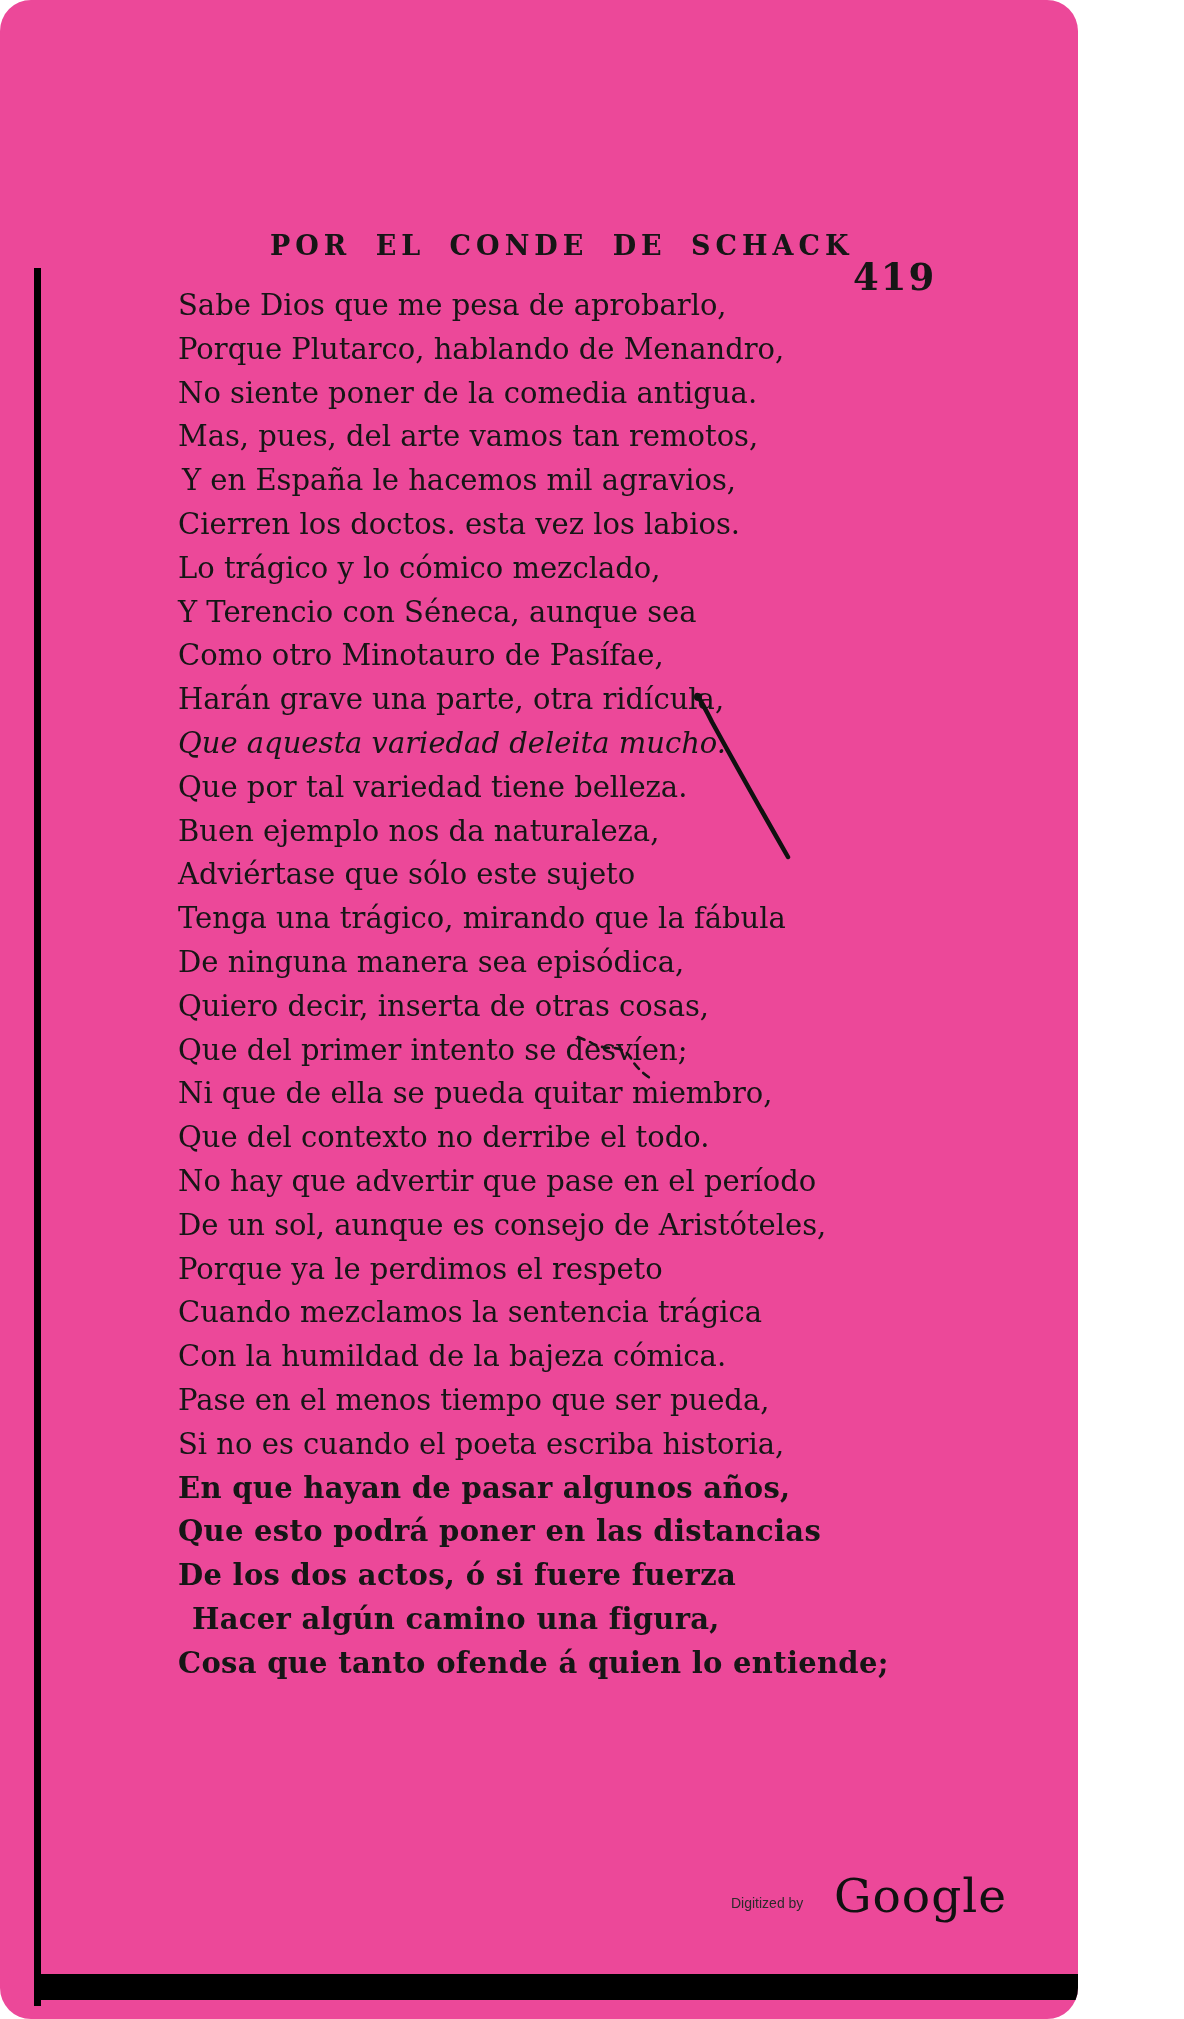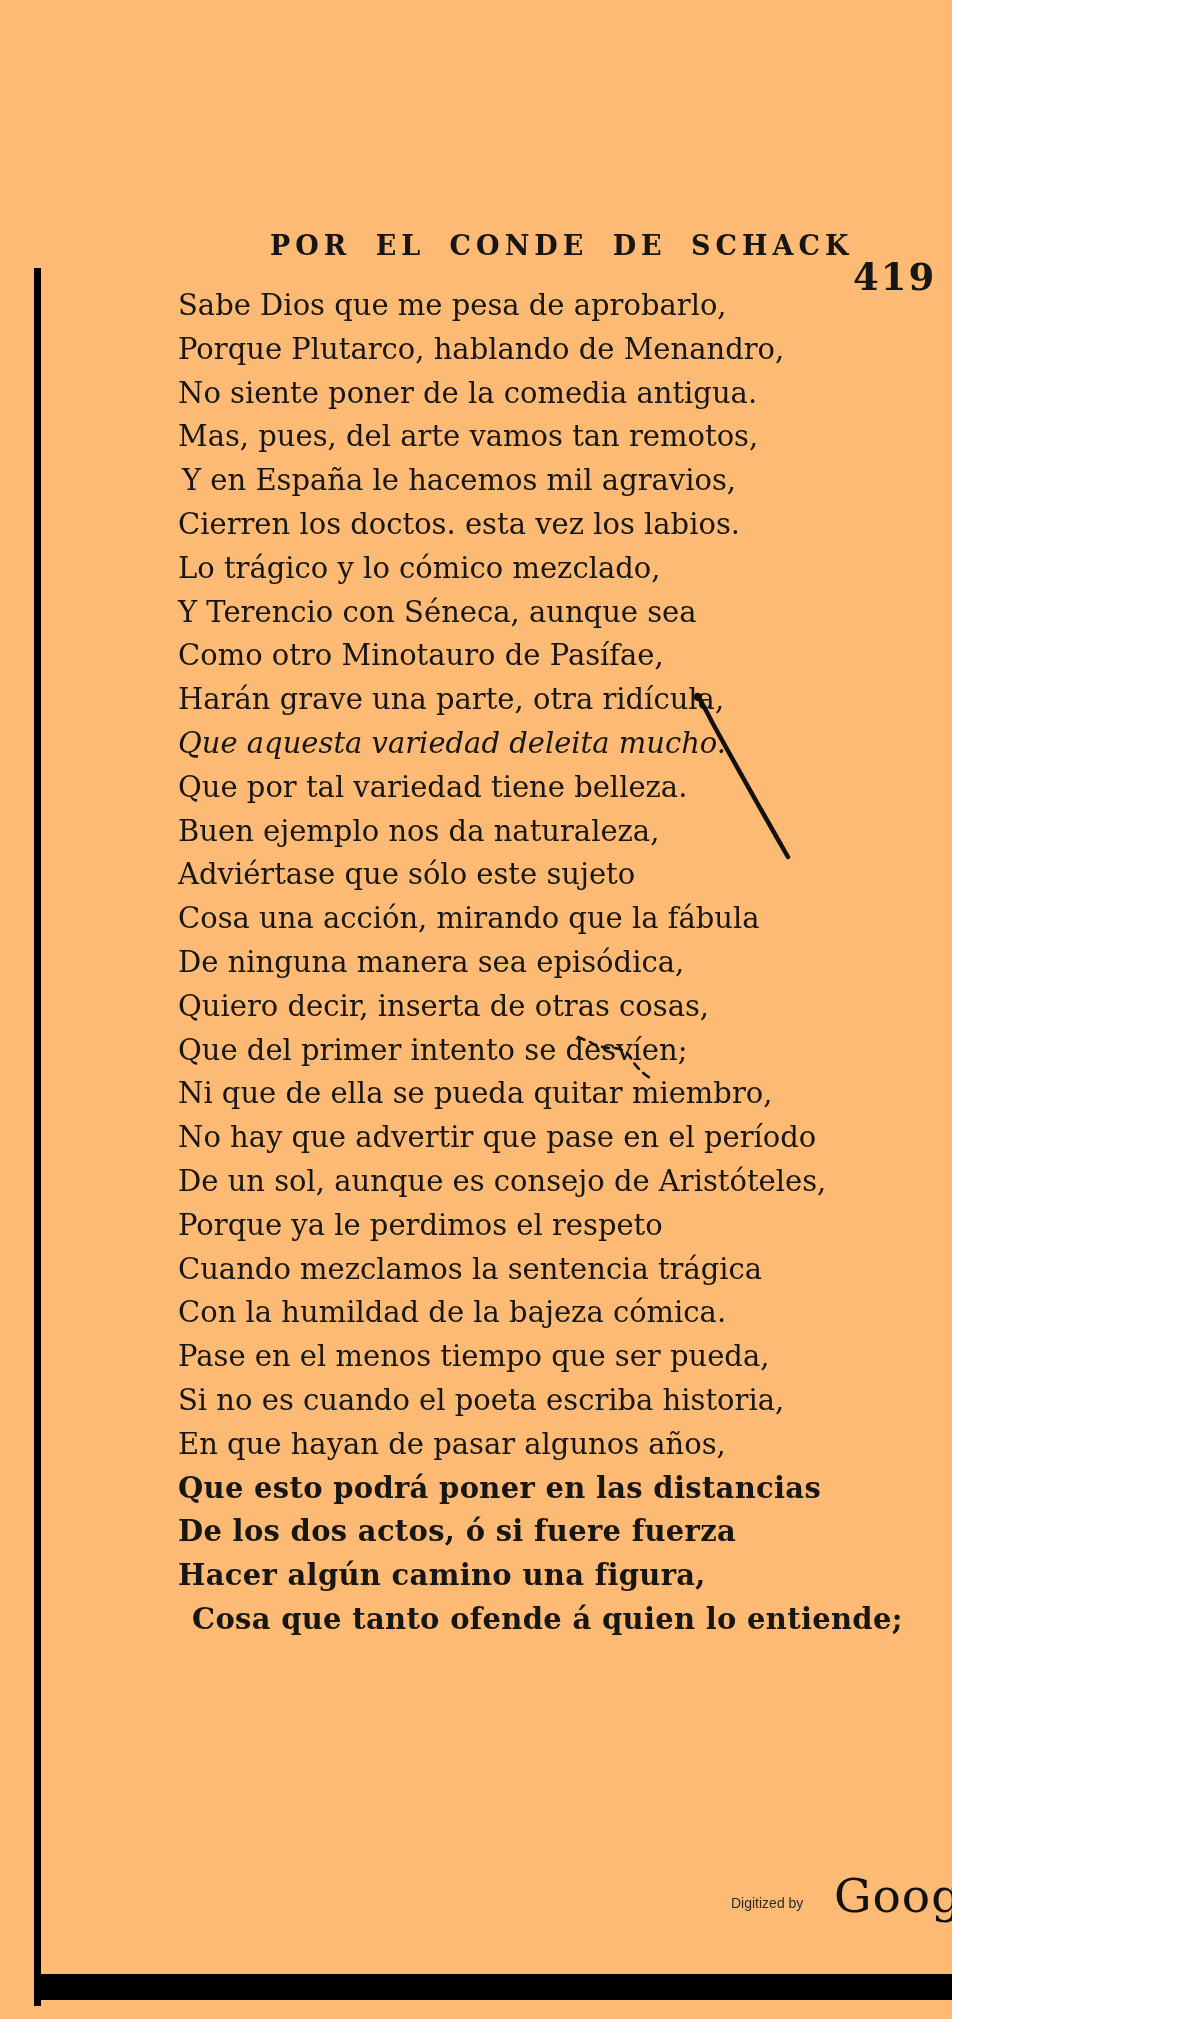--- a/index.html
+++ b/index.html
@@ -2,26 +2,27 @@
 <html><head>
 <meta charset="utf-8">
 <style>
   html, body {
     margin: 0;
     padding: 0;
     background: #ffffff;
   }
   .page {
     position: relative;
-    width: 952px;
+    width: 1078px;
     height: 2019px;
-    background: #fdba74;
+    background: #ec4899;
     overflow: hidden;
     font-family: "DejaVu Serif", serif;
     color: #161616;
+    border-radius: 31px;
   }
   
   .border-left {
     position: absolute;
     left: 34px; top: 268px;
     width: 7px; height: 1738px;
     background: #000;
   }
   .border-right {
     position: absolute;
@@ -112,25 +113,26 @@
       <div class="poem-line">Y en España le hacemos mil agravios,</div>
       <div class="poem-line">Cierren los doctos. esta vez los labios.</div>
       <div class="poem-line">Lo trágico y lo cómico mezclado,</div>
       <div class="poem-line">Y Terencio con Séneca, aunque sea</div>
       <div class="poem-line">Como otro Minotauro de Pasífae,</div>
       <div class="poem-line">Harán grave una parte, otra ridícula,</div>
       <div class="poem-line">Que aquesta variedad deleita mucho.</div>
       <div class="poem-line">Que por tal variedad tiene belleza.</div>
       <div class="poem-line">Buen ejemplo nos da naturaleza,</div>
       <div class="poem-line">Adviértase que sólo este sujeto</div>
-      <div class="poem-line">Cosa una acción, mirando que la fábula</div>
+      <div class="poem-line">Tenga una trágico, mirando que la fábula</div>
       <div class="poem-line">De ninguna manera sea episódica,</div>
       <div class="poem-line">Quiero decir, inserta de otras cosas,</div>
       <div class="poem-line">Que del primer intento se desvíen;</div>
       <div class="poem-line">Ni que de ella se pueda quitar miembro,</div>
+      <div class="poem-line">Que del contexto no derribe el todo.</div>
       <div class="poem-line">No hay que advertir que pase en el período</div>
       <div class="poem-line">De un sol, aunque es consejo de Aristóteles,</div>
       <div class="poem-line">Porque ya le perdimos el respeto</div>
       <div class="poem-line">Cuando mezclamos la sentencia trágica</div>
       <div class="poem-line">Con la humildad de la bajeza cómica.</div>
       <div class="poem-line">Pase en el menos tiempo que ser pueda,</div>
       <div class="poem-line">Si no es cuando el poeta escriba historia,</div>
       <div class="poem-line">En que hayan de pasar algunos años,</div>
       <div class="poem-line">Que esto podrá poner en las distancias</div>
       <div class="poem-line">De los dos actos, ó si fuere fuerza</div>

